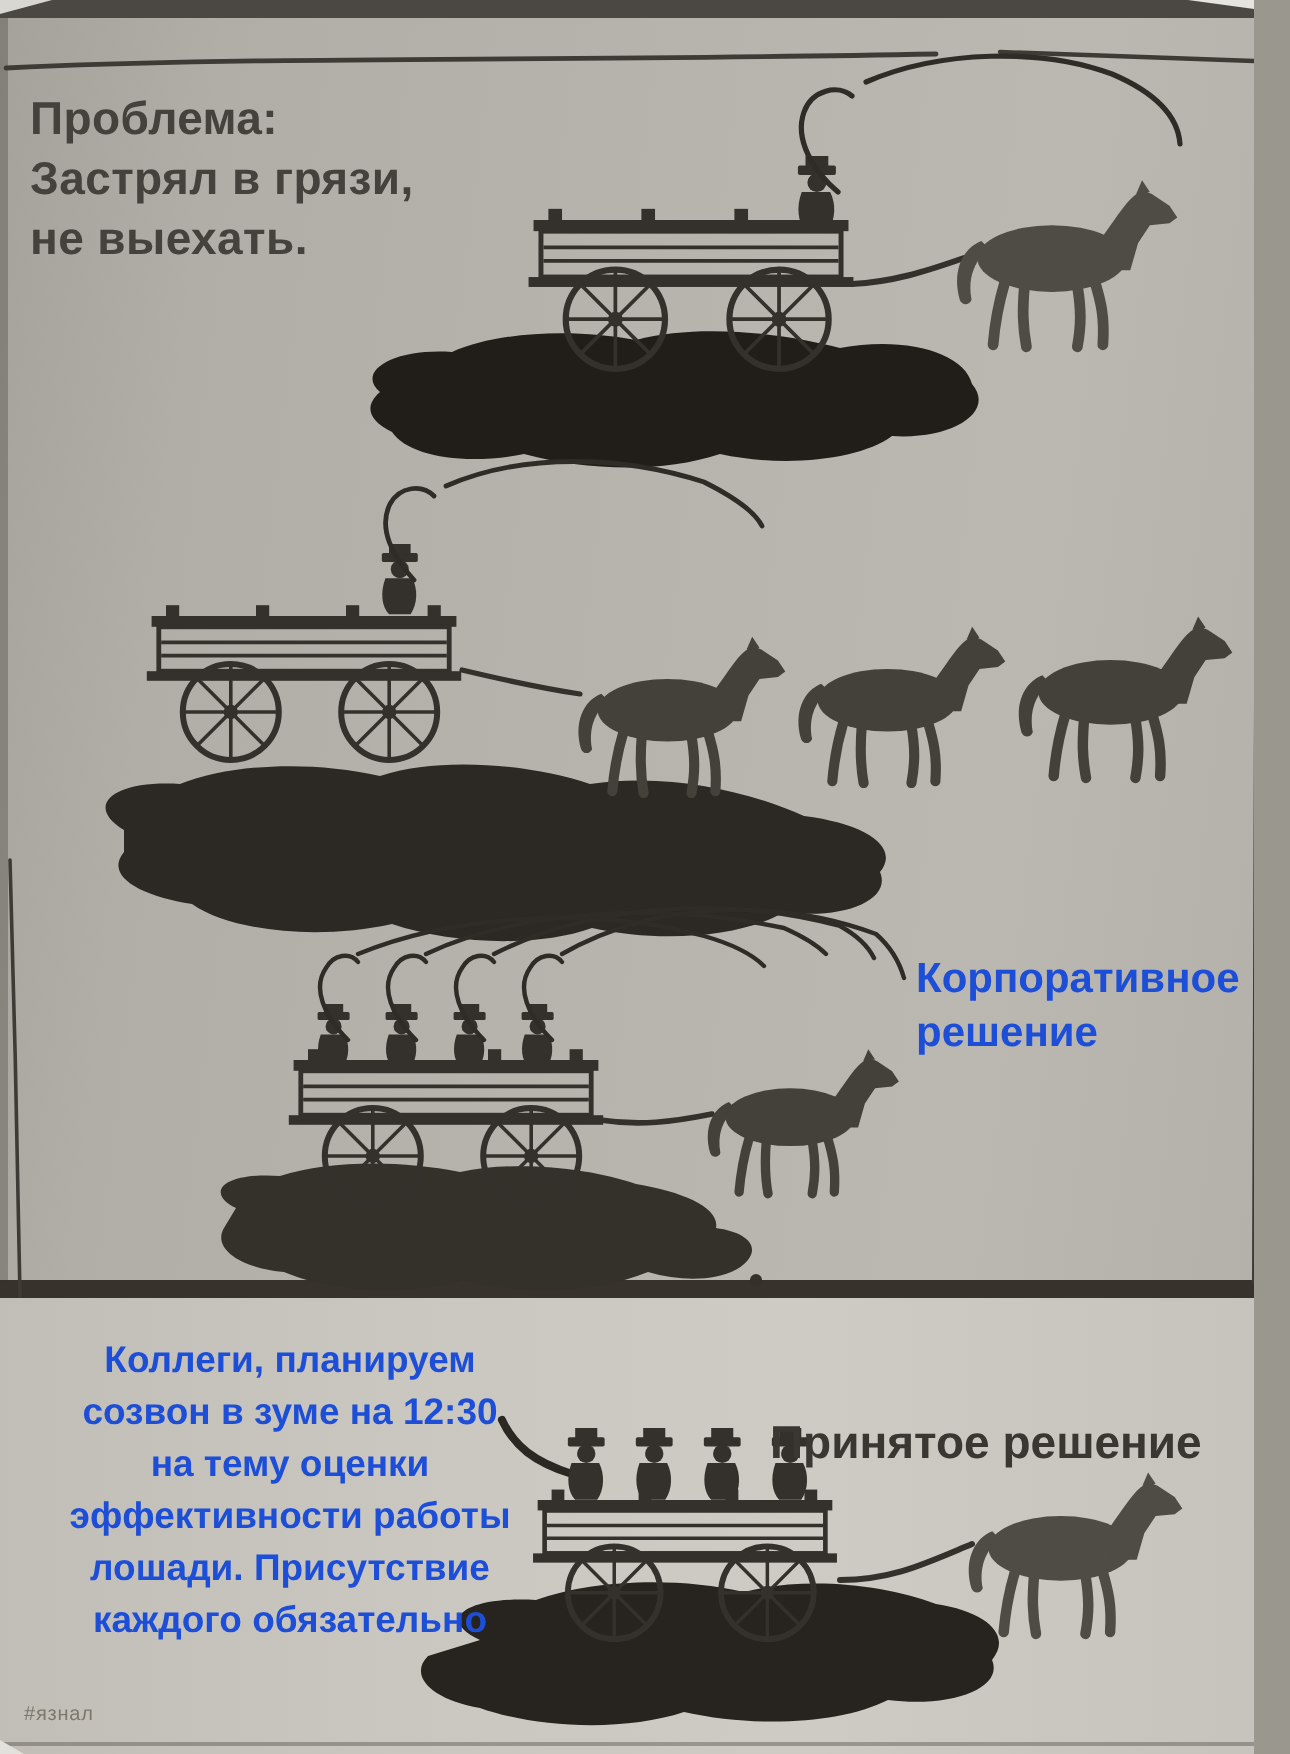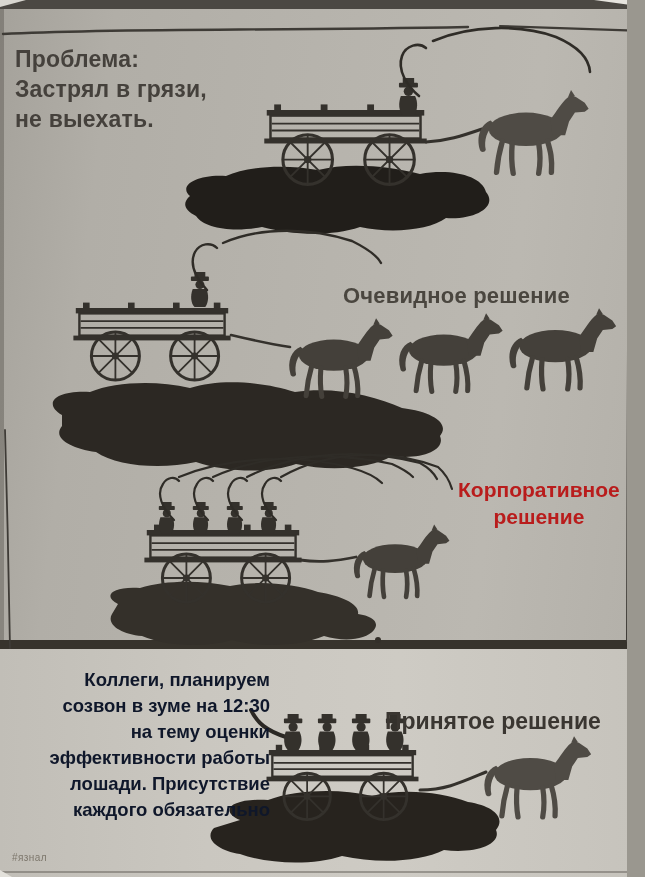--- a/index.html
+++ b/index.html
@@ -18,23 +18,23 @@
     background:linear-gradient(90deg,#c1beb7,#cac7c0 32%,#cecbc4 62%,#c6c3bc 100%);
   }
   .top-band{position:absolute;left:0;top:0;width:645px;height:9px;background:#4b4843;}
   .divider-band{position:absolute;left:0;top:640px;width:645px;height:9px;background:#37332c;}
   .bottom-edge{position:absolute;left:0;top:871px;width:645px;height:2px;background:rgba(88,85,78,.45);}
   .left-shade{position:absolute;left:0;top:9px;width:4px;height:632px;background:rgba(52,49,44,.30);}
   svg.art{position:absolute;left:0;top:0;z-index:2;}
   .txt{position:absolute;z-index:3;font-weight:bold;white-space:pre-line;}
   .problem-title{left:15px;top:44px;font-size:23px;line-height:30px;color:#45413c;letter-spacing:.2px;}
   .obvious-label{left:343px;top:283px;font-size:22px;color:#4a463f;letter-spacing:.2px;}
-  .corporate-label{left:458px;top:476px;font-size:21px;line-height:27px;color:#b91c1c;text-align:center;}
+  .corporate-label{left:458px;top:476px;font-size:21px;line-height:27px;color:#1d4ed8;}
   .accepted-label{left:385px;top:662px;font-size:23px;color:#3a3631;margin-top:46px;}
-  .callout{left:20px;top:667px;width:250px;text-align:right;font-size:18.5px;line-height:26px;color:#0f172a;}
+  .callout{left:20px;top:667px;width:250px;text-align:center;font-size:18.5px;line-height:26px;color:#1d4ed8;}
   .hashtag{left:12px;top:852px;font-size:10px;font-weight:normal;color:#7d776c;letter-spacing:.4px;}
 </style>
 </head>
 <body>
 
 <div class="stage">
 
   <div class="section-top"></div>
   <div class="section-bottom"></div>
   <div class="top-band"></div>
@@ -151,21 +151,20 @@
       <use href="#driver" transform="translate(351,714) scale(0.92)" style="color:#34312c"></use>
       <use href="#driver" transform="translate(385,714) scale(0.92)" style="color:#34312c"></use>
       <path d="M420,790 C446,790 462,782 486,772" stroke="#34312c" stroke-width="3" fill="none" stroke-linecap="round"></path>
       <use href="#horse" transform="translate(480,740) scale(0.95)" style="color:#4f4b45"></use>
     </g>
   </svg>
 
   <div class="txt problem-title">Проблема:
 Застрял в грязи,
 не выехать.</div>
-  <div class="txt obvious-label">Очевидное решение</div>
   <div class="txt corporate-label">Корпоративное
 решение</div>
   <div class="txt accepted-label">Принятое решение</div>
   <div class="txt callout">Коллеги, планируем
 созвон в зуме на 12:30
 на тему оценки
 эффективности работы
 лошади. Присутствие
 каждого обязательно</div>
   <div class="txt hashtag">#язнал</div>

